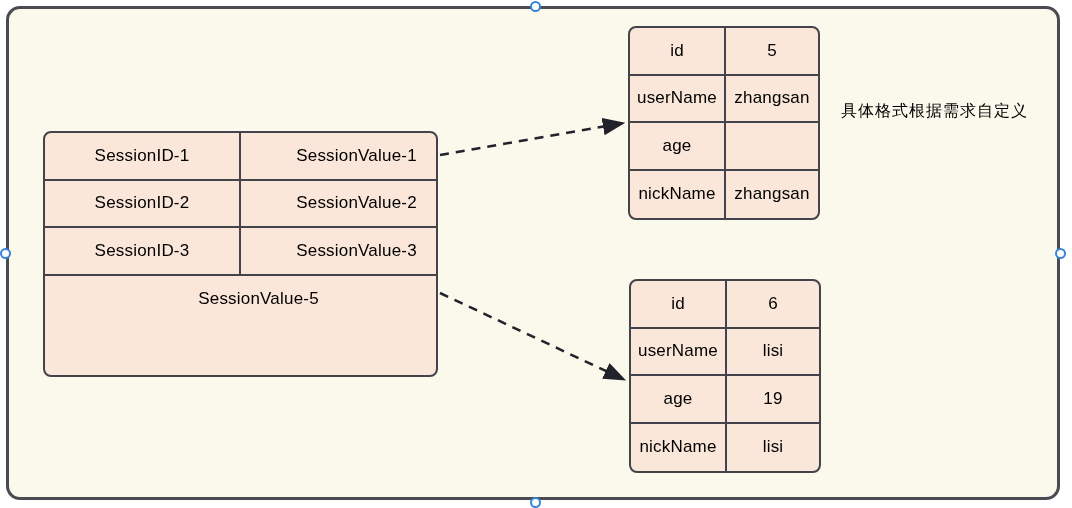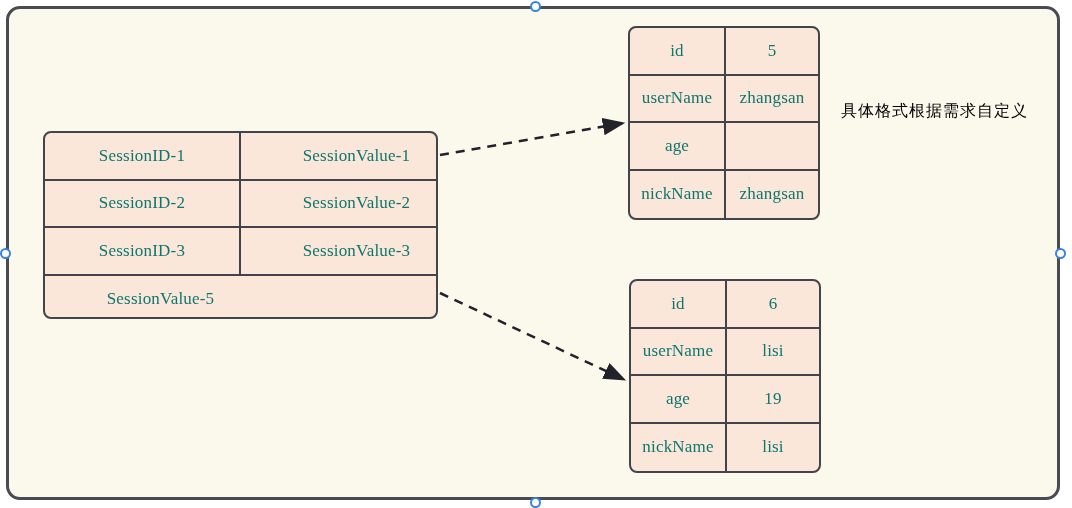--- a/index.html
+++ b/index.html
@@ -53,39 +53,38 @@
     border: 2.5px solid #43434b;
     border-radius: 8px;
     overflow: hidden;
     z-index: 10;
   }
   .tbl .row {
     display: flex;
     box-sizing: border-box;
     border-bottom: 2px solid #43434b;
   }
-  .tbl .row:last-child { border-bottom: none; }
+  .tbl .row:last-child { border-bottom: none; justify-content: center; }
   .tbl .cell {
     box-sizing: border-box;
     display: flex;
     align-items: center;
     justify-content: center;
-    color: #0f766e;
+    color: #000000;
     letter-spacing: 0.2px;
     white-space: nowrap;
-    font-family: Liberation Serif, serif;
   }
   .tbl .cell.k { border-right: 2px solid #43434b; }
 
   
   #session-table {
     left: 43px;
     top: 131px;
     width: 395px;
-    height: 188px;
+    height: 246px;
   }
   #session-table .row { height: 47.5px; }
   #session-table .cell { font-size: 17px; }
   #session-table .cell.k { width: 196px; }
   #session-table .cell.v { width: 195px; padding-left: 36px; }
 
   
   .detail-table { width: 192px; height: 194px; }
   .detail-table .row { height: 47.5px; }
   .detail-table .cell { font-size: 17px; }

